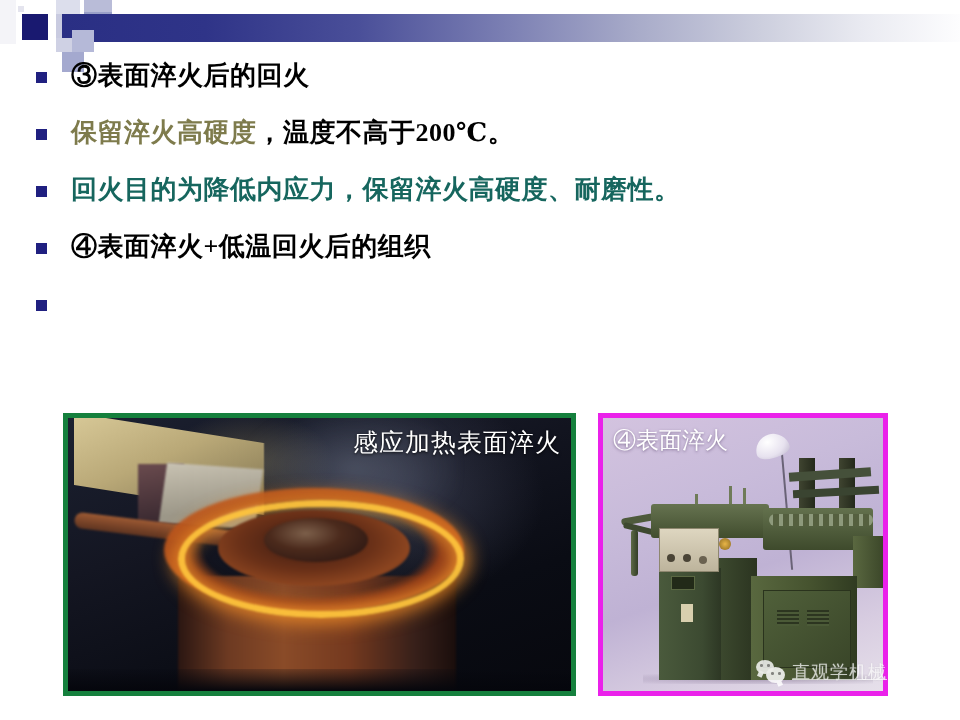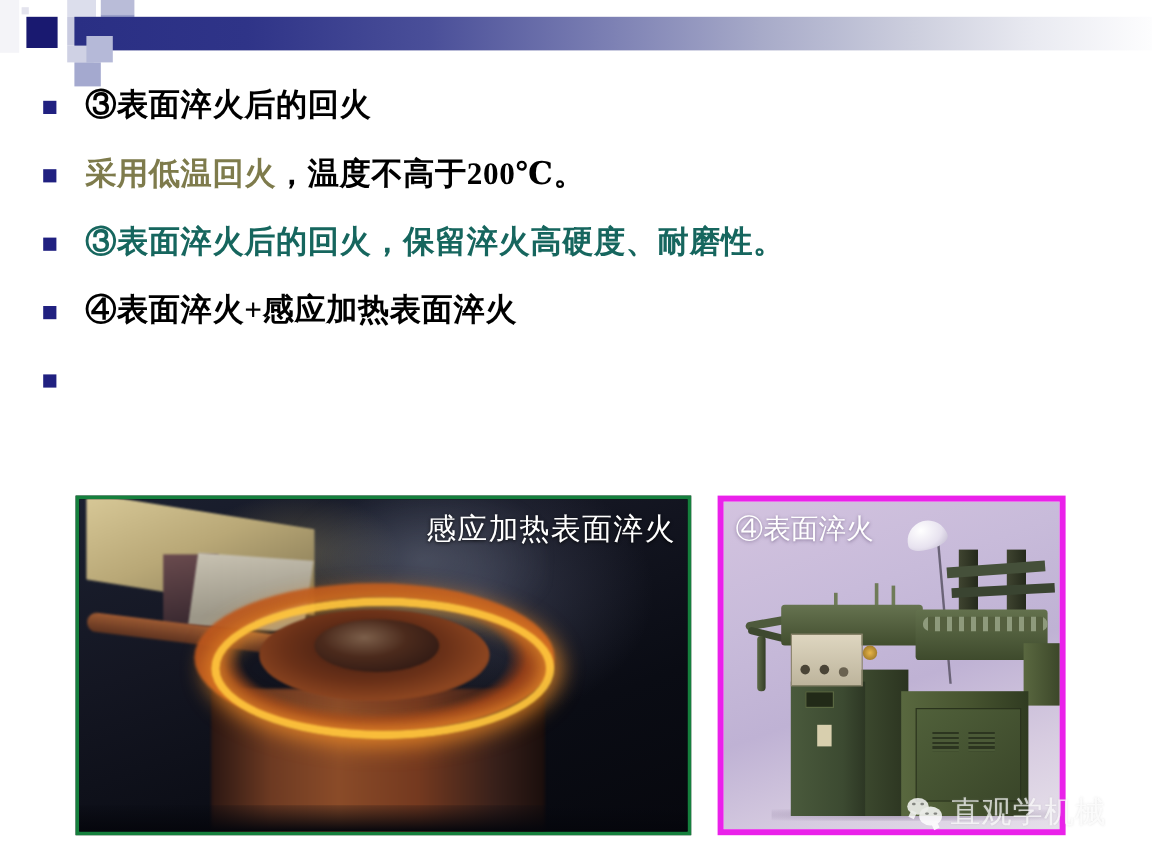--- a/index.html
+++ b/index.html
@@ -51,21 +51,21 @@
   .sq-f { left: 56px; top: 38px;  width: 22px; height: 14px; background: #cfd1e4; }
   .sq-g { left: 72px; top: 30px;  width: 22px; height: 22px; background: #b5b9d8; }
   .sq-h { left: 62px; top: 52px;  width: 22px; height: 20px; background: #a4a9cf; }
   .sq-i { left: 0px;  top: 0px;   width: 16px; height: 44px; background: #f4f4f8; }
   .sq-j { left: 18px; top: 6px;   width: 6px;  height: 6px;  background: #e4e4ee; }
 
   
   .bullets {
     position: absolute;
     left: 0;
-    top: 68px;
+    top: 56px;
     width: 876px;
   }
   .line {
     position: relative;
     display: flex;
     align-items: flex-start;
     height: 57px;
     padding-left: 36px;
   }
   .bullet-sq {
@@ -94,21 +94,21 @@
     font-weight: bold;
   }
 
   
   .photo-left {
     position: absolute;
     left: 63px;
     top: 413px;
     width: 513px;
     height: 283px;
-    border: 3px solid #15803d;
+    border: 5px solid #15803d;
     box-sizing: border-box;
     background: #05070d;
     overflow: hidden;
   }
   .pl-inner {
     position: absolute;
     inset: 0;
     background:
       radial-gradient(ellipse 120px 70px at 36% 16%, rgba(120,110,80,0.55) 0%, rgba(40,38,46,0.0) 70%),
       radial-gradient(ellipse 200px 150px at 66% 28%, rgba(78,82,104,0.55) 0%, rgba(20,22,34,0) 72%),
@@ -332,25 +332,26 @@
     width: 2.5px; height: 2.5px;
     background: #8a8a8a;
     border-radius: 50%;
   }
   .wm-e1 { left: 4px;  top: 4px; }
   .wm-e2 { left: 11px; top: 4px; }
   .wm-e3 { left: 15px; top: 12px; }
   .wm-e4 { left: 22px; top: 12px; }
   .wm-text {
     color: rgba(255,255,255,0.82);
-    font-size: 25px;
+    font-size: 18px;
     font-family: "Liberation Sans", sans-serif;
     letter-spacing: 1px;
     white-space: nowrap;
     text-shadow: 0 0 2px rgba(160,160,160,0.35);
+    text-decoration: underline;
   }
 </style>
 </head>
 <body>
 
 <div id="slide">
 
   <div class="deco-wrap">
     <div class="sq sq-i"></div>
     <div class="sq sq-j"></div>
@@ -367,31 +368,31 @@
 
   <div class="bullets">
 
     <div class="line">
       <span class="bullet-sq"></span>
       <span class="ltext c-black">③表面淬火后的回火</span>
     </div>
 
     <div class="line">
       <span class="bullet-sq"></span>
-      <span class="ltext"><span class="c-olive">采用低温回火</span><span class="c-black">，温度不高于200℃。</span></span>
+      <span class="ltext"><span class="c-olive">保留淬火高硬度</span><span class="c-black">，温度不高于200℃。</span></span>
     </div>
 
     <div class="line">
       <span class="bullet-sq"></span>
-      <span class="ltext c-teal">③表面淬火后的回火，保留淬火高硬度、耐磨性。</span>
+      <span class="ltext c-teal">回火目的为降低内应力，保留淬火高硬度、耐磨性。</span>
     </div>
 
     <div class="line">
       <span class="bullet-sq"></span>
-      <span class="ltext c-black">④表面淬火+感应加热表面淬火</span>
+      <span class="ltext c-black">④表面淬火+低温回火后的组织</span>
     </div>
 
     <div class="line">
       <span class="bullet-sq"></span>
     </div>
 
   </div>
 
   <div class="photo-left">
     <div class="pl-inner">

